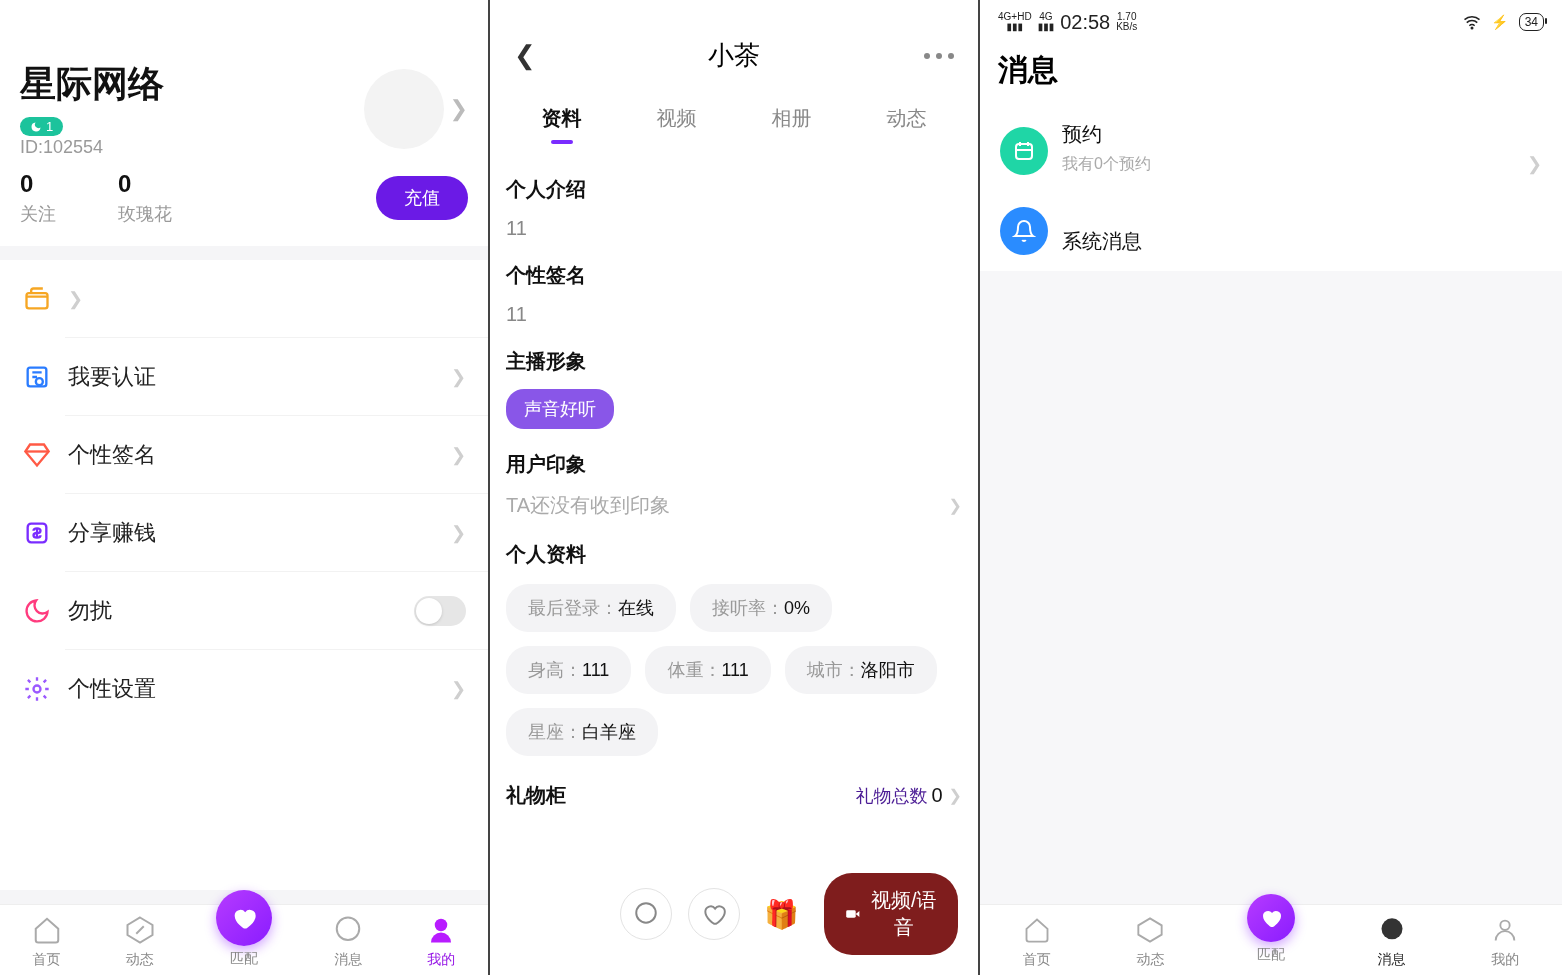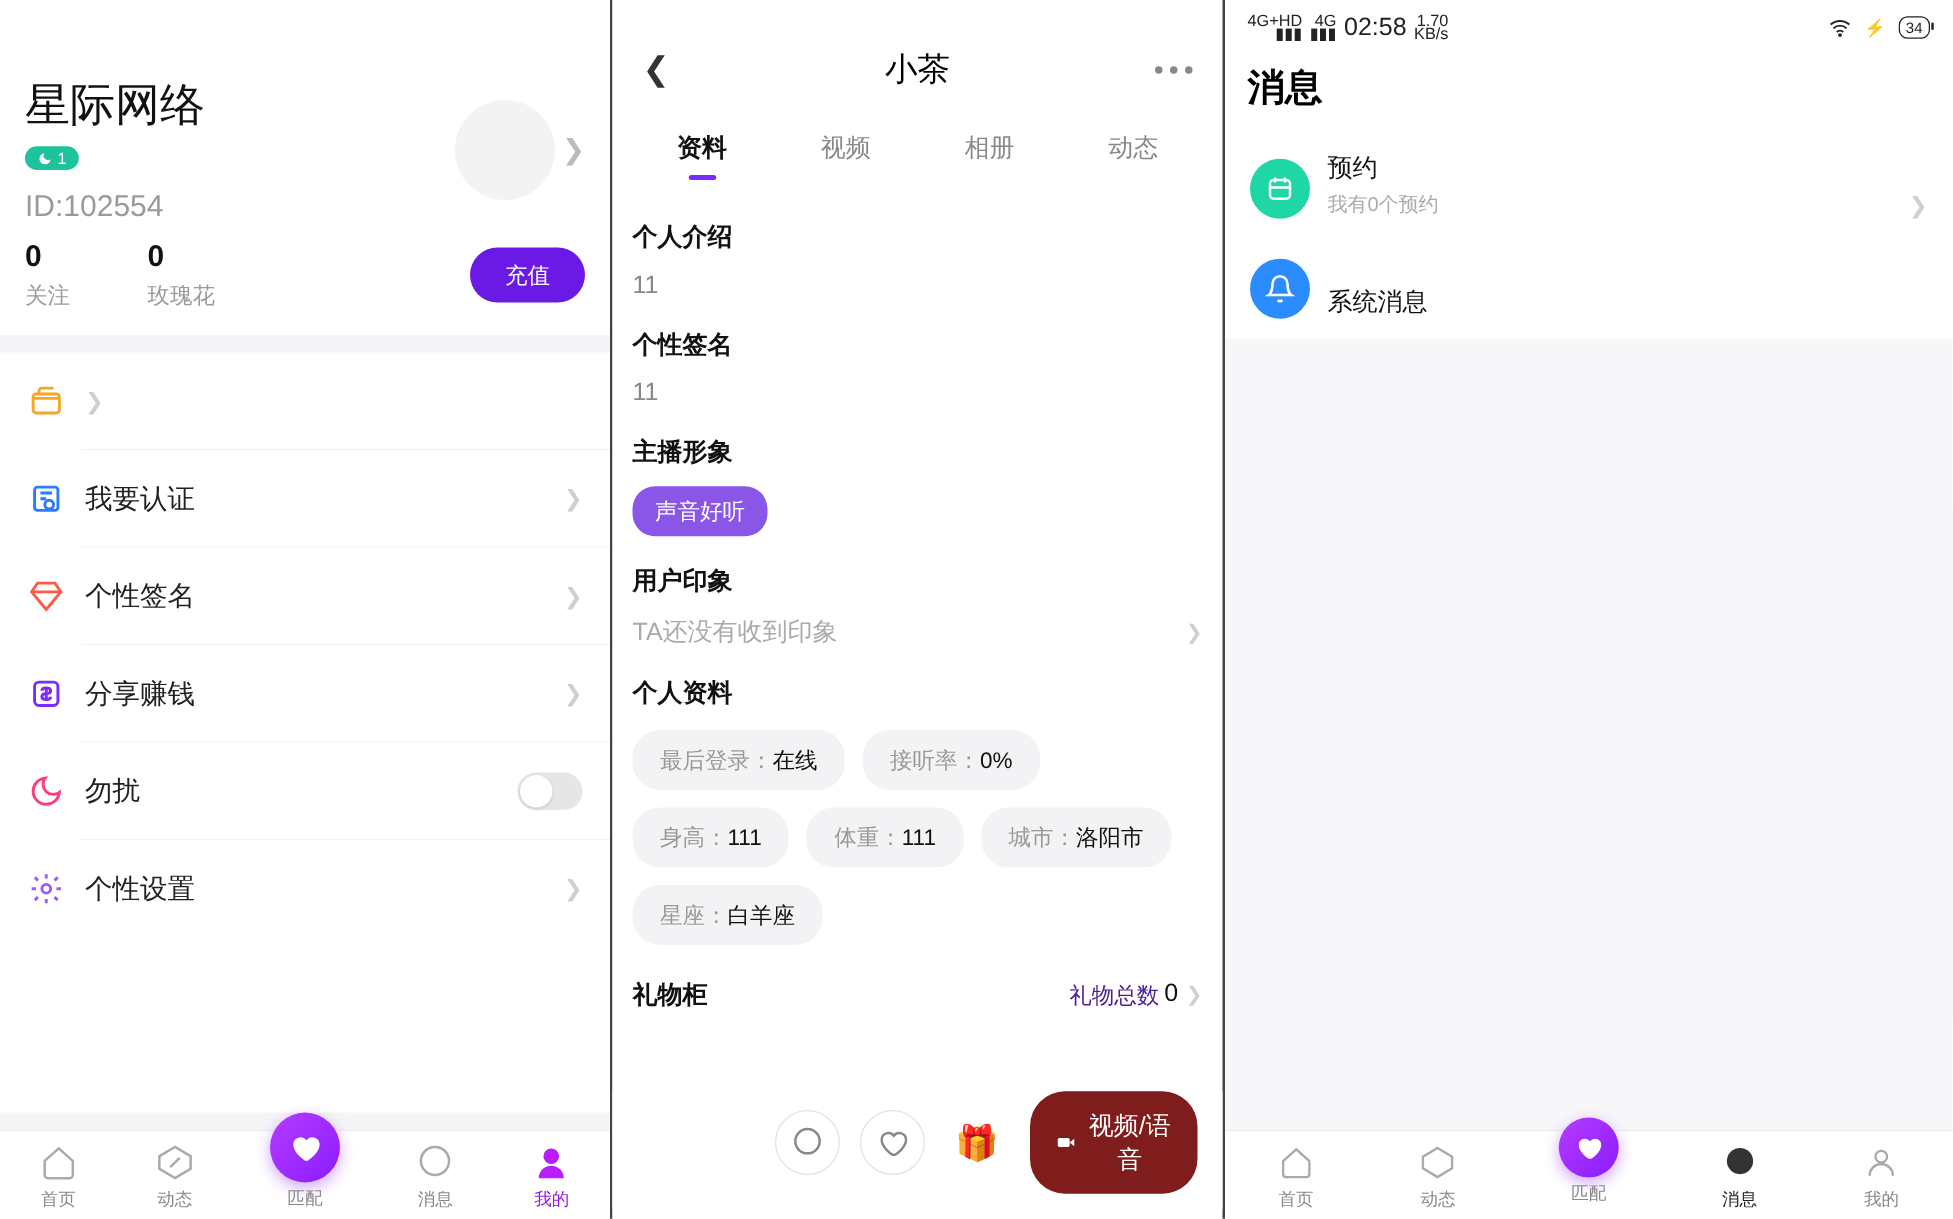--- a/index.html
+++ b/index.html
@@ -5,25 +5,25 @@
 * { margin: 0; padding: 0; box-sizing: border-box; font-family: -apple-system, "PingFang SC", "Microsoft YaHei", sans-serif; }
 body { background: #fff; display: flex; width: 1562px; height: 975px; overflow: hidden; }
 .panel { height: 100%; position: relative; display: flex; flex-direction: column; background: #fff; }
 .p1 { width: 490px; border-right: 2px solid #444; }
 .p2 { width: 490px; border-right: 2px solid #444; }
 .p3 { flex: 1; }
 
 
 .p1 .top { padding: 60px 20px 20px; }
 .p1 .name-row { display: flex; align-items: center; justify-content: space-between; }
-.p1 .name { font-size: 36px; font-weight: 400; color: #111; }
+.p1 .name { font-size: 36px; font-weight: 700; color: #111; }
 .p1 .avatar-ph { width: 80px; height: 80px; border-radius: 50%; background: #f3f3f3; }
 .p1 .chev { color: #bbb; font-size: 22px; margin-left: 6px; }
 .p1 .badge-lvl { display: inline-flex; align-items: center; background: #1cc39c; color: #fff; border-radius: 12px; padding: 2px 10px; font-size: 13px; margin-top: 8px; gap: 4px; }
-.p1 .idline { color: #9a9a9a; font-size: 24px; margin-top: 14px; }
+.p1 .idline { color: #9a9a9a; font-size: 18px; margin-top: 0; }
 .p1 .stats-row { display: flex; align-items: center; margin-top: 12px; }
 .p1 .stat { margin-right: 62px; }
 .p1 .stat-num { font-size: 24px; font-weight: 700; color: #111; }
 .p1 .stat-lbl { font-size: 18px; color: #9a9a9a; margin-top: 4px; }
 .p1 .recharge { margin-left: auto; background: #6b1ae6; color: #fff; border: none; border-radius: 22px; padding: 10px 28px; font-size: 18px; cursor: pointer; }
 .p1 .gap { height: 14px; background: #f5f5f7; }
 .p1 .menu { flex: 1; overflow-y: auto; }
 .p1 .mitem { display: flex; align-items: center; padding: 24px 22px; cursor: pointer; position: relative; }
 .p1 .mitem::after { content: ""; position: absolute; left: 65px; right: 0; bottom: 0; height: 1px; background: #f2f2f2; }
 .p1 .mitem:last-child::after { display: none; }
@@ -65,21 +65,21 @@
 .p2 .gift-head .num { color: #111; font-size: 20px; margin-right: 6px; }
 .p2 .action-bar { position: absolute; bottom: 8px; left: 0; right: 0; display: flex; align-items: center; gap: 16px; padding: 0 20px 12px; background: #fff; }
 .circ-btn { width: 52px; height: 52px; border: 1px solid #e3e3e3; border-radius: 50%; display: flex; align-items: center; justify-content: center; cursor: pointer; background: #fff; }
 .gift-btn { width: 52px; height: 52px; display: flex; align-items: center; justify-content: center; cursor: pointer; font-size: 28px; }
 .vcall { flex: 1; background: #7f1d1d; color: #fff; border: none; border-radius: 28px; padding: 14px 20px; font-size: 20px; display: flex; align-items: center; justify-content: center; gap: 8px; cursor: pointer; }
 
 
 .p3 .status { display: flex; align-items: center; justify-content: space-between; padding: 6px 18px 0; font-size: 14px; color: #222; height: 38px; }
 .p3 .status .left { display: flex; gap: 6px; align-items: center; }
 .p3 .status .right { display: flex; gap: 10px; align-items: center; }
-.sig { font-size: 13px; line-height: 10px; text-align: right; }
+.sig { font-size: 10px; line-height: 10px; text-align: center; }
 .batt { display: inline-flex; align-items: center; border: 1.4px solid #222; border-radius: 7px; padding: 1px 5px; font-size: 12px; position: relative; }
 .batt::after { content: ""; position: absolute; right: -4px; top: 4px; width: 2px; height: 6px; background: #222; border-radius: 1px; }
 .p3 .hdr { font-size: 30px; font-weight: 700; padding: 12px 18px 14px; }
 .p3 .row { display: flex; align-items: flex-end; padding: 16px 20px; cursor: pointer; }
 .p3 .rico { width: 48px; height: 48px; border-radius: 50%; display: flex; align-items: center; justify-content: center; color: #fff; margin-right: 14px; }
 .p3 .rtit { font-size: 20px; color: #111; }
 .p3 .rsub { font-size: 16px; color: #aaa; margin-top: 6px; }
 .p3 .rchev { margin-left: auto; color: #cfcfcf; font-size: 18px; }
 .p3 .body { flex: 1; background: #f7f7f9; }
 .p3 .flex-sp { flex: 1; }

